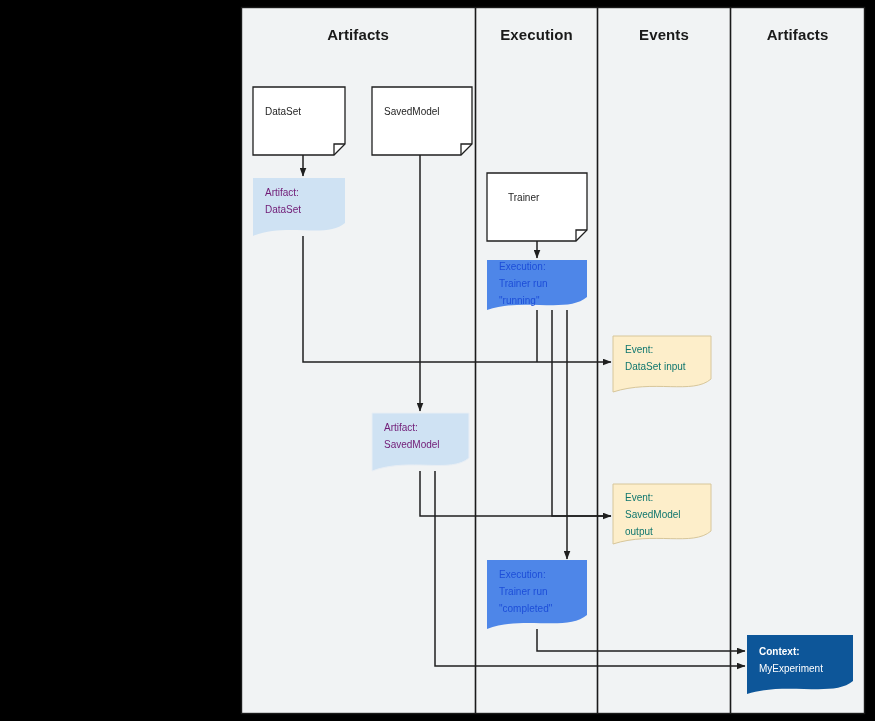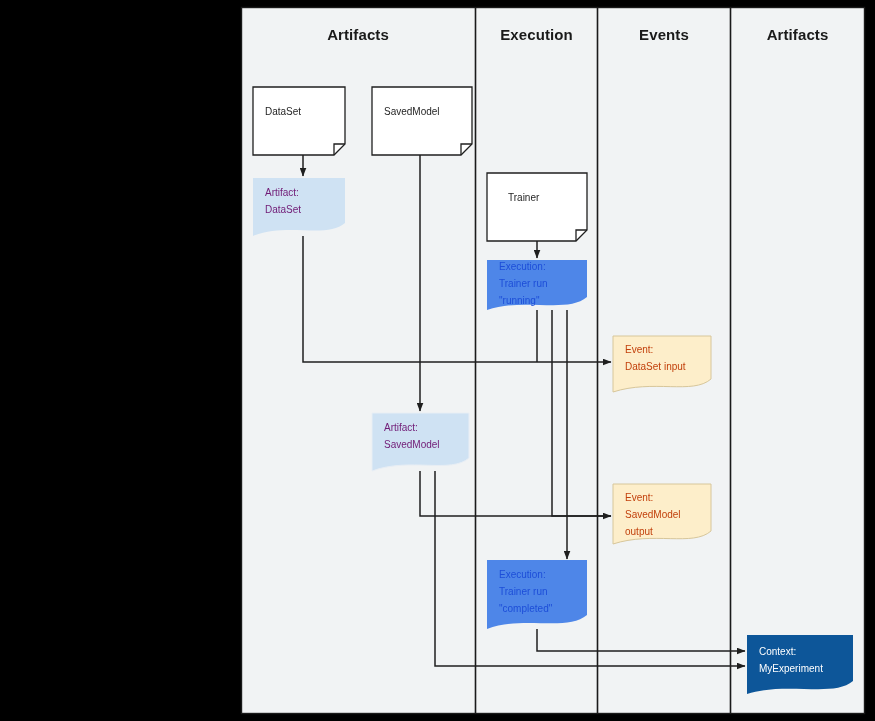--- a/index.html
+++ b/index.html
@@ -42,21 +42,21 @@
     letter-spacing: 0.1px;
   }
   .node-text {
     position: absolute;
     font-size: 10px;
     line-height: 17px;
     white-space: pre;
   }
   .doc-text { color: #1f1f1f; }
   .artifact-text { color: #701a75; }
-  .event-text { color: #c2410c; }
+  .event-text { color: #0f766e; }
   .exec-text { color: #1d4ed8; }
   .context-text { color: #ffffff; }
 </style>
 </head>
 <body>
 
 <div id="canvas">
   <div id="diagram">
 
     <svg class="layer" viewBox="0 0 624 707">
@@ -163,17 +163,17 @@
     <div class="node-text artifact-text" style="left:143px; top:429px;">SavedModel</div>
 
     <div class="node-text event-text" style="left:384px; top:482px;">Event:</div>
     <div class="node-text event-text" style="left:384px; top:499px;">SavedModel</div>
     <div class="node-text event-text" style="left:384px; top:516px;">output</div>
 
     <div class="node-text exec-text" style="left:258px; top:559px;">Execution:</div>
     <div class="node-text exec-text" style="left:258px; top:576px;">Trainer run</div>
     <div class="node-text exec-text" style="left:258px; top:593px;">"completed"</div>
 
-    <div class="node-text context-text" style="left:518px; top:636px;">Context:</div>
+    <div class="node-text context-text" style="left:518px; top:636px;font-weight:bold;">Context:</div>
     <div class="node-text context-text" style="left:518px; top:653px;">MyExperiment</div>
 
   </div>
 </div>
 
 </body></html>

